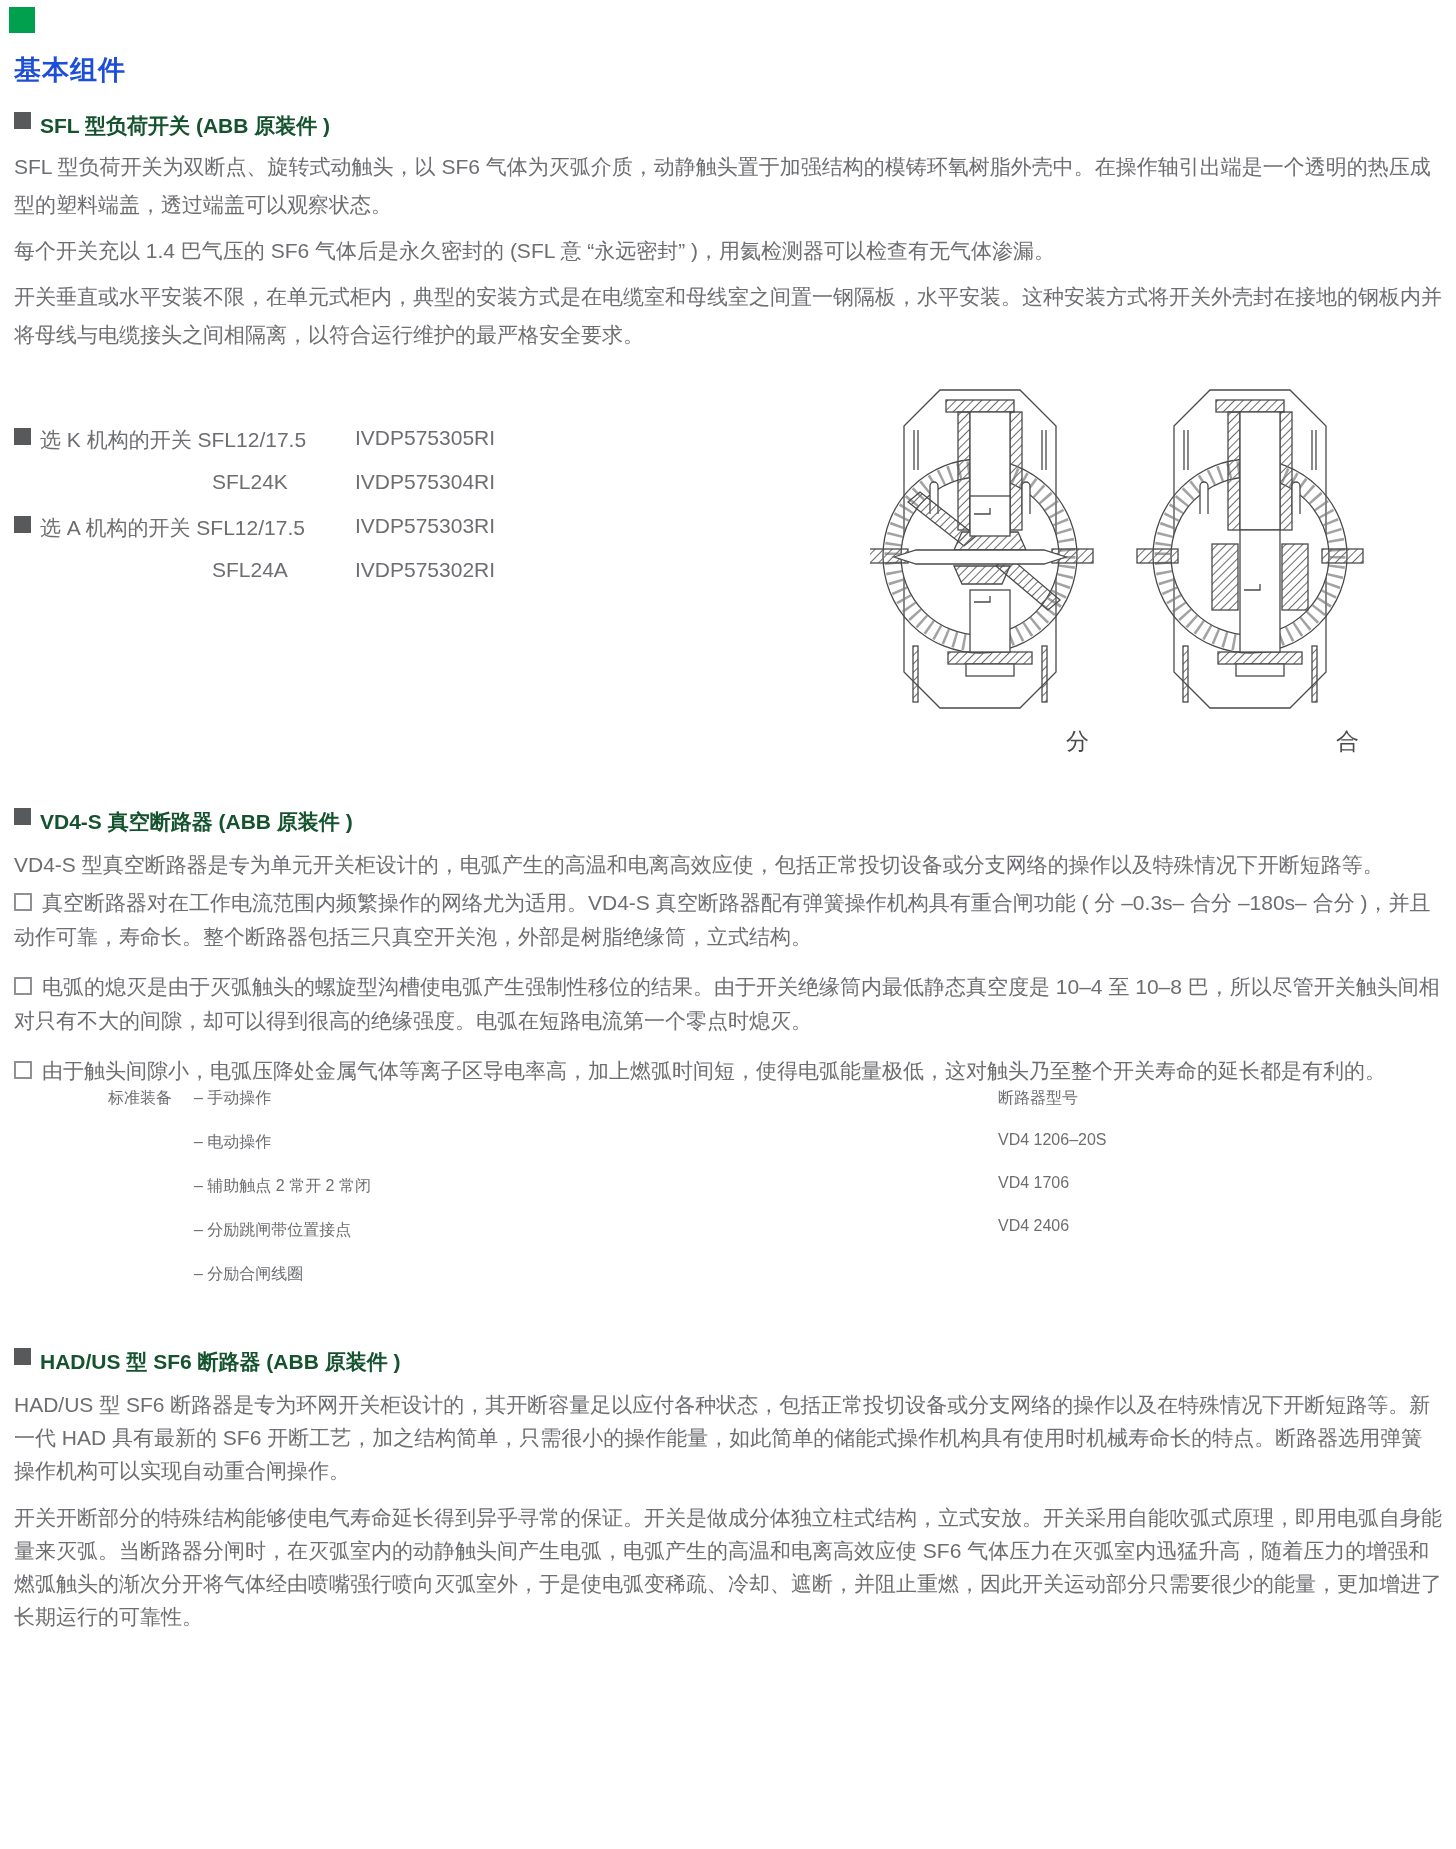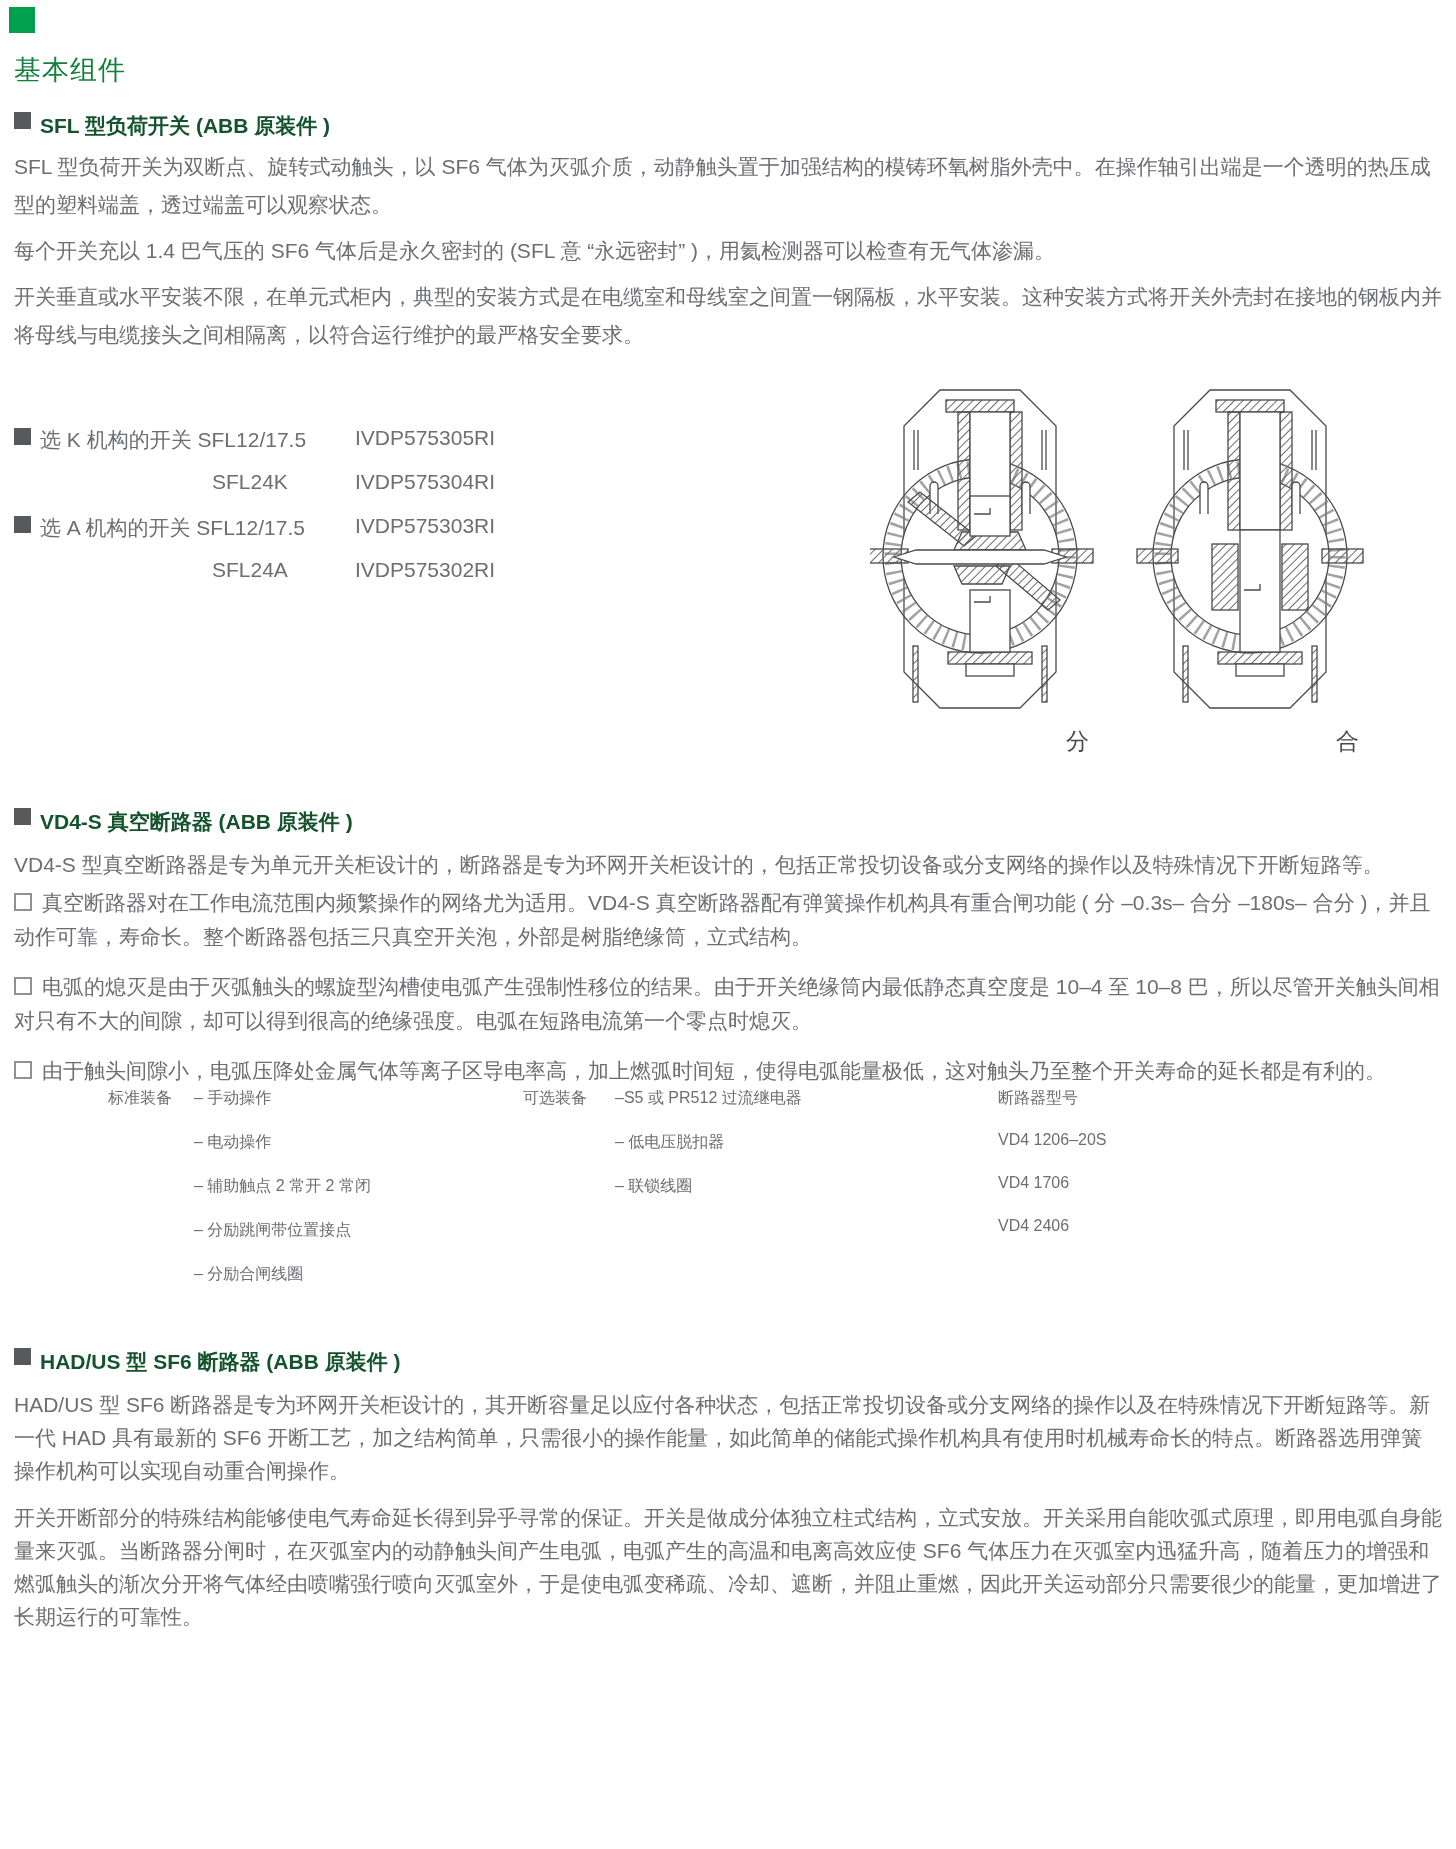--- a/index.html
+++ b/index.html
@@ -2,21 +2,21 @@
 <html><head>
 <meta charset="utf-8">
 <style>
   html,body{margin:0;padding:0;}
   body{
     width:1456px;height:1849px;background:#ffffff;position:relative;overflow:hidden;
     font-family:"Liberation Sans",sans-serif;color:#6d6e71;
   }
   .corner-accent{position:absolute;left:9px;top:7px;width:26px;height:26px;background:#00A04E;}
   .content{padding:52px 14px 0 14px;}
-  .page-title{margin:0;font-size:27px;font-weight:400;color:#15803d;letter-spacing:1px;}
+  .page-title{margin:0;font-size:27px;font-weight:700;color:#1d4ed8;letter-spacing:1px;}
   .sec-heading{margin:24px 0 0 0;font-size:21px;color:#14532d;display:flex;align-items:flex-start;font-weight:bold;}
   .bullet-square{width:17px;height:17px;background:#58595b;display:inline-block;margin-right:9px;flex:none;}
   .open-bullet{display:inline-block;width:14px;height:14px;border:2px solid #909194;background:#fff;margin-right:10px;vertical-align:-1px;}
   p.body{font-size:21px;line-height:38px;margin:8px 0 0 0;}
   .vd4 p.body{line-height:34px;}
   .had p.body{line-height:33px;}
   .sfl-row{display:flex;margin-top:8px;}
   .sfl-left{width:758px;flex:none;}
   .sfl-right{flex:1;position:relative;}
   .orders{margin-top:64px;}
@@ -150,21 +150,21 @@
         </div>
       </div>
     </div>
   </div>
 
   <div class="vd4">
     <div class="sec-heading">
       <span class="bullet-square"></span>
       <span>VD4-S 真空断路器 (ABB 原装件 )</span>
     </div>
-    <p class="body first">VD4-S 型真空断路器是专为单元开关柜设计的，断路器是专为环网开关柜设计的，包括正常投切设备或分支网络的操作以及特殊情况下开断短路等。</p>
+    <p class="body first">VD4-S 型真空断路器是专为单元开关柜设计的，电弧产生的高温和电离高效应使，包括正常投切设备或分支网络的操作以及特殊情况下开断短路等。</p>
     <p class="body b1"><span class="open-bullet"></span><span>真空断路器对在工作电流范围内频繁操作的网络尤为适用。VD4-S 真空断路器配有弹簧操作机构具有重合闸功能 ( 分 –0.3s– 合分 –180s– 合分 )，并且动作可靠，寿命长。整个断路器包括三只真空开关泡，外部是树脂绝缘筒，立式结构。</span></p>
     <p class="body b2"><span class="open-bullet"></span><span>电弧的熄灭是由于灭弧触头的螺旋型沟槽使电弧产生强制性移位的结果。由于开关绝缘筒内最低静态真空度是 10–4 至 10–8 巴，所以尽管开关触头间相对只有不大的间隙，却可以得到很高的绝缘强度。电弧在短路电流第一个零点时熄灭。</span></p>
     <p class="body b3"><span class="open-bullet"></span><span>由于触头间隙小，电弧压降处金属气体等离子区导电率高，加上燃弧时间短，使得电弧能量极低，这对触头乃至整个开关寿命的延长都是有利的。</span></p>
   </div>
 
   <div class="equip">
     <div class="equip-col c1">
       <div class="equip-row">
         <span class="equip-label">标准装备</span>
         <span>– 手动操作</span>
@@ -180,34 +180,20 @@
       <div class="equip-row">
         <span class="equip-label"></span>
         <span>– 分励跳闸带位置接点</span>
       </div>
       <div class="equip-row">
         <span class="equip-label"></span>
         <span>– 分励合闸线圈</span>
       </div>
     </div>
 
-    <div class="equip-col c2">
-      <div class="equip-row">
-        <span class="equip-label">可选装备</span>
-        <span>–S5 或 PR512 过流继电器</span>
-      </div>
-      <div class="equip-row">
-        <span class="equip-label"></span>
-        <span>– 低电压脱扣器</span>
-      </div>
-      <div class="equip-row">
-        <span class="equip-label"></span>
-        <span>– 联锁线圈</span>
-      </div>
-    </div>
 
     <div class="equip-col c3">
       <div class="equip-row">断路器型号</div>
       <div class="equip-row">VD4 1206–20S</div>
       <div class="equip-row">VD4 1706</div>
       <div class="equip-row">VD4 2406</div>
     </div>
   </div>
 
   <div class="had">

